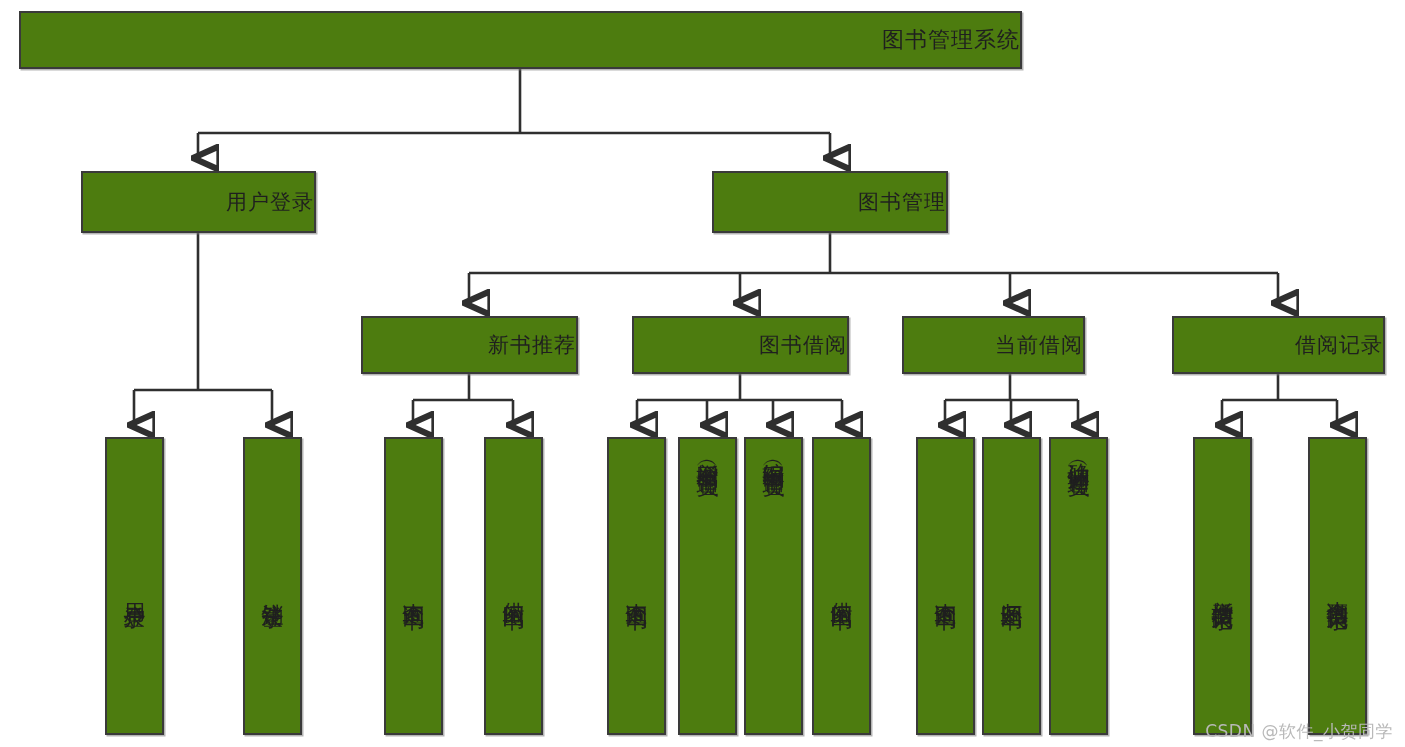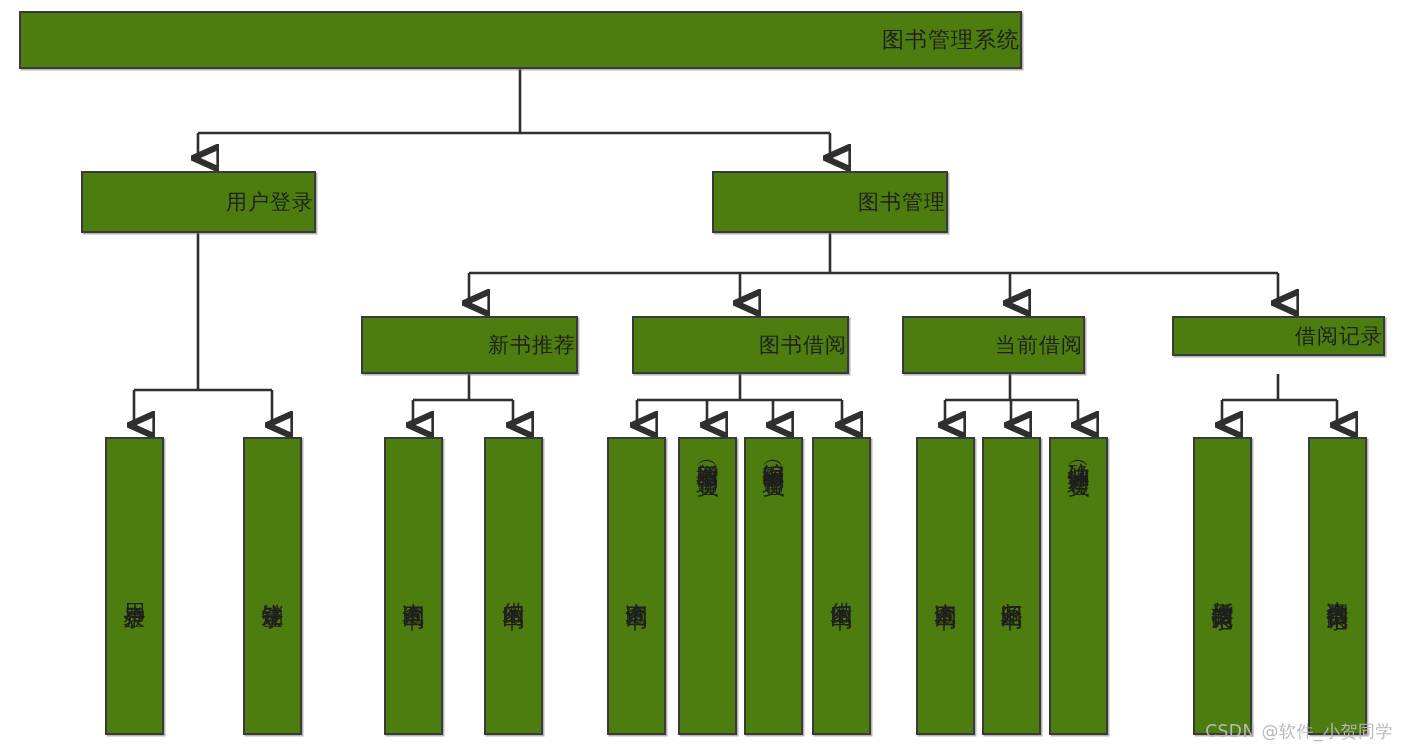--- a/index.html
+++ b/index.html
@@ -146,21 +146,21 @@
 
   <div class="node mid" style="left:361px;top:316px;width:217px;height:58px;padding-left:20px;">
     <span class="label">新书推荐</span>
   </div>
   <div class="node mid" style="left:632px;top:316px;width:217px;height:58px;">
     <span class="label">图书借阅</span>
   </div>
   <div class="node mid" style="left:902px;top:316px;width:183px;height:58px;">
     <span class="label">当前借阅</span>
   </div>
-  <div class="node mid" style="left:1172px;top:316px;width:213px;height:40px;">
+  <div class="node mid" style="left:1172px;top:316px;width:213px;height:58px;">
     <span class="label">借阅记录</span>
   </div>
 
   <div class="node leaf centered" style="left:105px;top:437px;width:59px;height:298px;">
     <span class="label">用户登录</span>
   </div>
   <div class="node leaf centered" style="left:243px;top:437px;width:59px;height:298px;">
     <span class="label">注销登录</span>
   </div>
 

